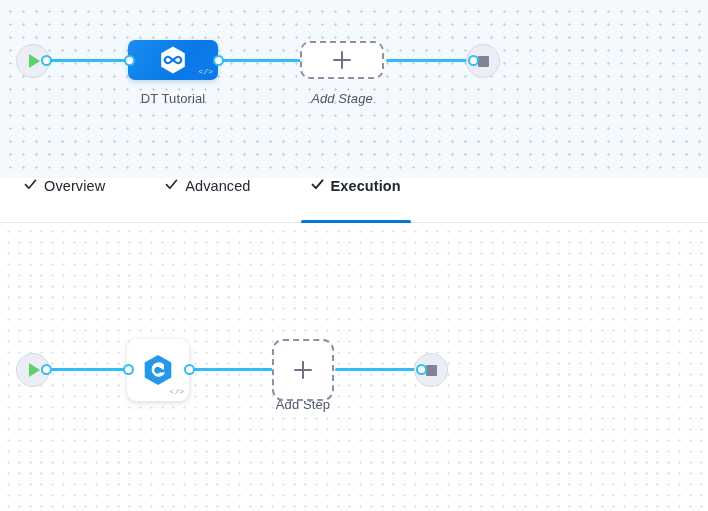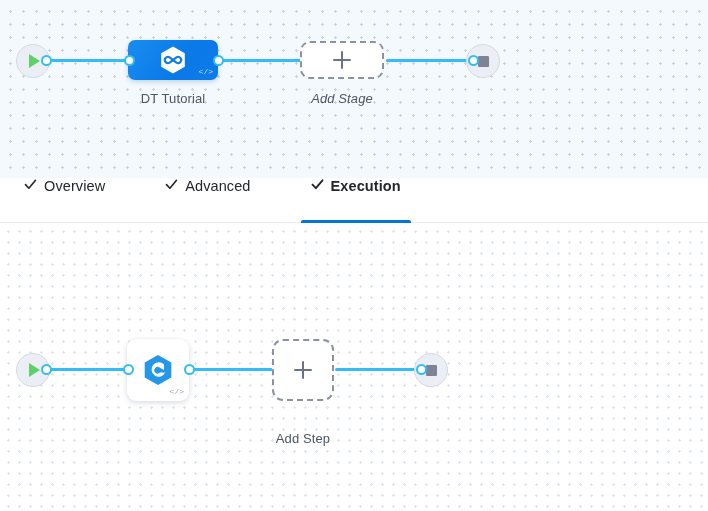--- a/index.html
+++ b/index.html
@@ -336,21 +336,21 @@
         <path d="M21.0 10.6 a7.2 7.2 0 1 0 1.2 8.0 L17.0 18.6 a3.3 3.3 0 1 1 -0.4 -5.0 L21.0 16.0 Z" fill="#ffffff"></path>
       </svg>
       <span class="code-badge" style="right:5px; bottom:5px; color:#9aa1b1;">&lt;/&gt;</span>
     </div>
     <div class="port" style="left:123px; top:141px;"></div>
     <div class="port" style="left:184px; top:141px;"></div>
 
     <div class="add-step" style="left:272px; top:116px;">
       <div class="plus"></div>
     </div>
-    <div class="node-label" style="left:223px; top:208px; width:160px;">Add Step</div>
+    <div class="node-label" style="left:223px; top:174px; width:160px;">Add Step</div>
 
     <div class="terminal" style="left:414px; top:130px;">
       <div class="stop-sq"></div>
     </div>
     <div class="port" style="left:416px; top:141px;"></div>
   </div>
 
 </div>
 
 </body></html>

